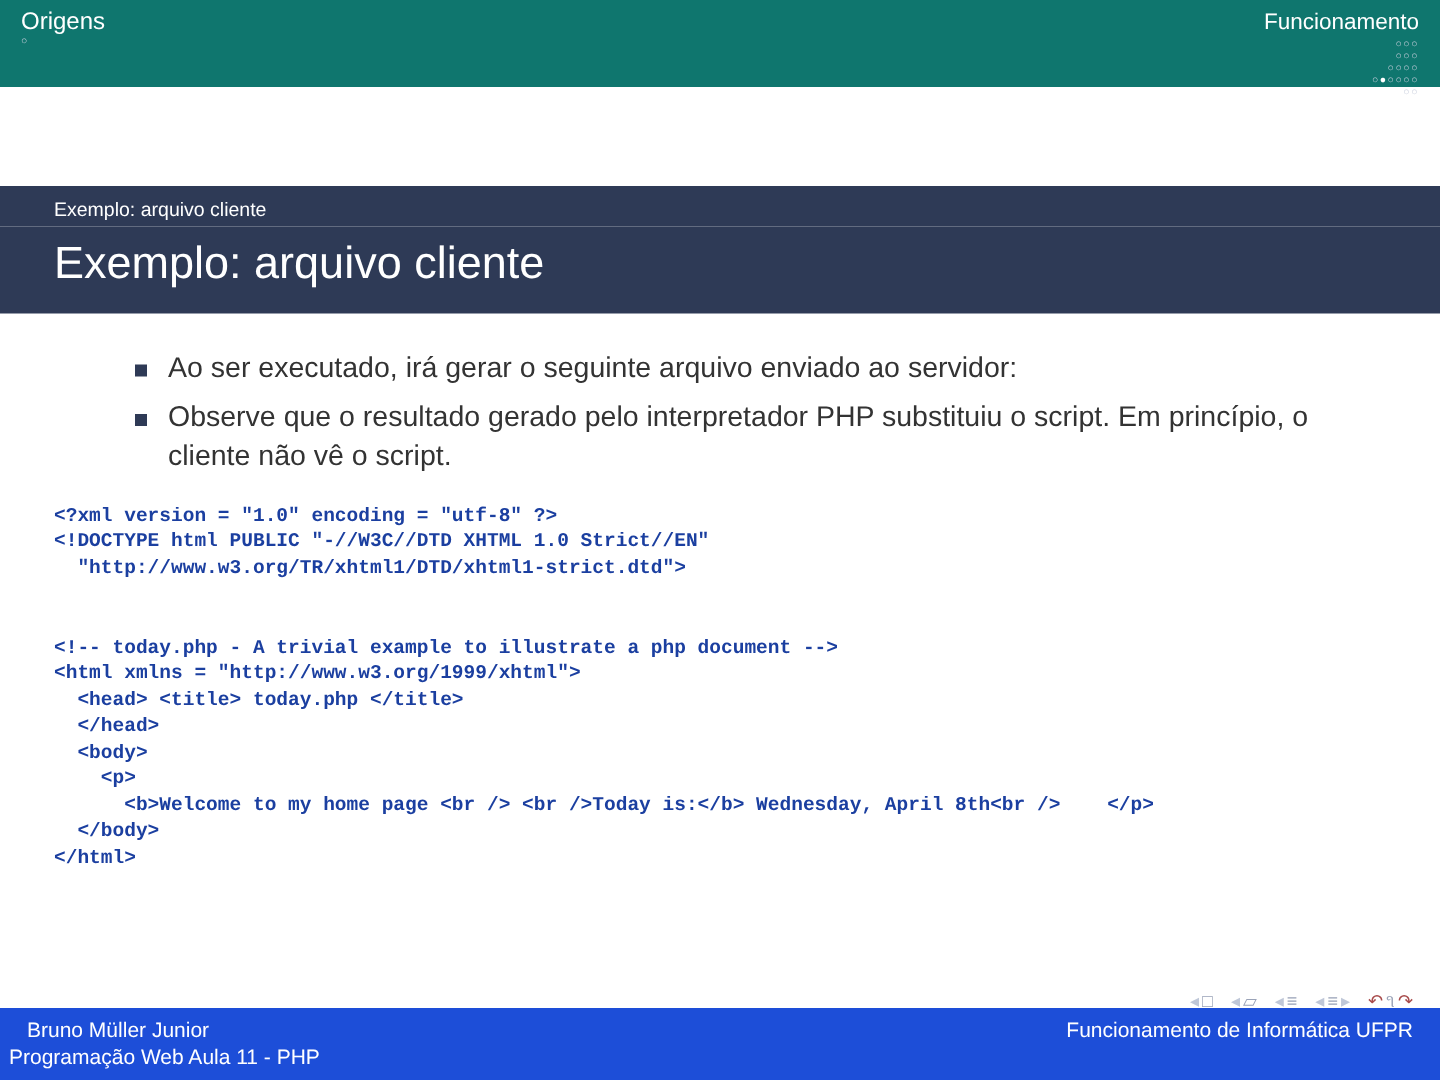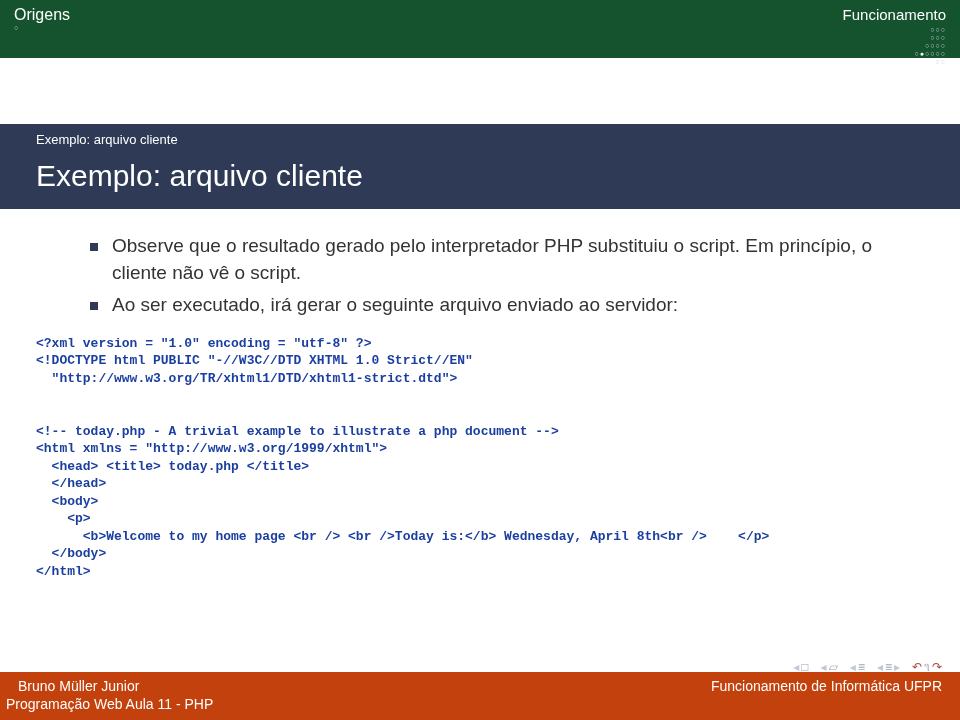--- a/index.html
+++ b/index.html
@@ -6,21 +6,21 @@
   body {
     width: 960px;
     height: 720px;
     background: #fff;
     font-family: "Segoe UI Light", "Helvetica Neue", Arial, sans-serif;
     position: relative;
     overflow: hidden;
     color: #333;
   }
   .topbar {
-    background: #14532d;
+    background: #0f766e;
     color: #fff;
     height: 58px;
     display: flex;
     justify-content: space-between;
     padding: 6px 14px 0 14px;
   }
   .nav-left, .nav-right { display: flex; flex-direction: column; }
   .nav-title-right { font-size: 15px; color: #fff; margin-bottom: 3px; text-align: right; font-weight: 300; margin-left: 28px; }
   .dots-row { display: flex; gap: 4px; font-size: 7px; letter-spacing: 1px; color: #c9cfdd; }
   .dots-block { display: flex; flex-direction: column; gap: 0px; align-items: flex-end; }
@@ -70,21 +70,21 @@
     color: #1b3fa0;
     padding: 10px 0 0 36px;
     line-height: 1.35;
     white-space: pre;
     font-weight: bold;
   }
 
   .footbar {
     position: absolute;
     bottom: 0; left: 0; right: 0;
-    background: #c2410c;
+    background: #1d4ed8;
     color: #fff;
   }
   .navicons {
     position: absolute;
     right: 18px;
     bottom: 46px;
     display: flex;
     gap: 12px;
     align-items: center;
     font-size: 12px;
@@ -128,25 +128,25 @@
     </div>
   </div>
 </div>
 
 <div class="block-header">Exemplo: arquivo cliente</div>
 <div class="title-row">Exemplo: arquivo cliente</div>
 
 <div class="content">
   <div class="bullet-line">
     <span class="sq"></span>
-    <span class="txt">Observe que o resultado gerado pelo interpretador PHP substituiu o script. Em princípio, o cliente não vê o script.</span>
+    <span class="txt">Ao ser executado, irá gerar o seguinte arquivo enviado ao servidor:</span>
   </div>
   <div class="bullet-line">
     <span class="sq"></span>
-    <span class="txt">Ao ser executado, irá gerar o seguinte arquivo enviado ao servidor:</span>
+    <span class="txt">Observe que o resultado gerado pelo interpretador PHP substituiu o script. Em princípio, o cliente não vê o script.</span>
   </div>
 </div>
 
 <div class="codeblock"><span>&lt;?xml version = "1.0" encoding = "utf-8" ?&gt;</span>
 <span>&lt;!DOCTYPE html PUBLIC "-//W3C//DTD XHTML 1.0 Strict//EN"</span>
 <span>  "http://www.w3.org/TR/xhtml1/DTD/xhtml1-strict.dtd"&gt;</span>
 <span></span>
 <span></span>
 <span>&lt;!-- today.php - A trivial example to illustrate a php document --&gt;</span>
 <span>&lt;html xmlns = "http://www.w3.org/1999/xhtml"&gt;</span>

